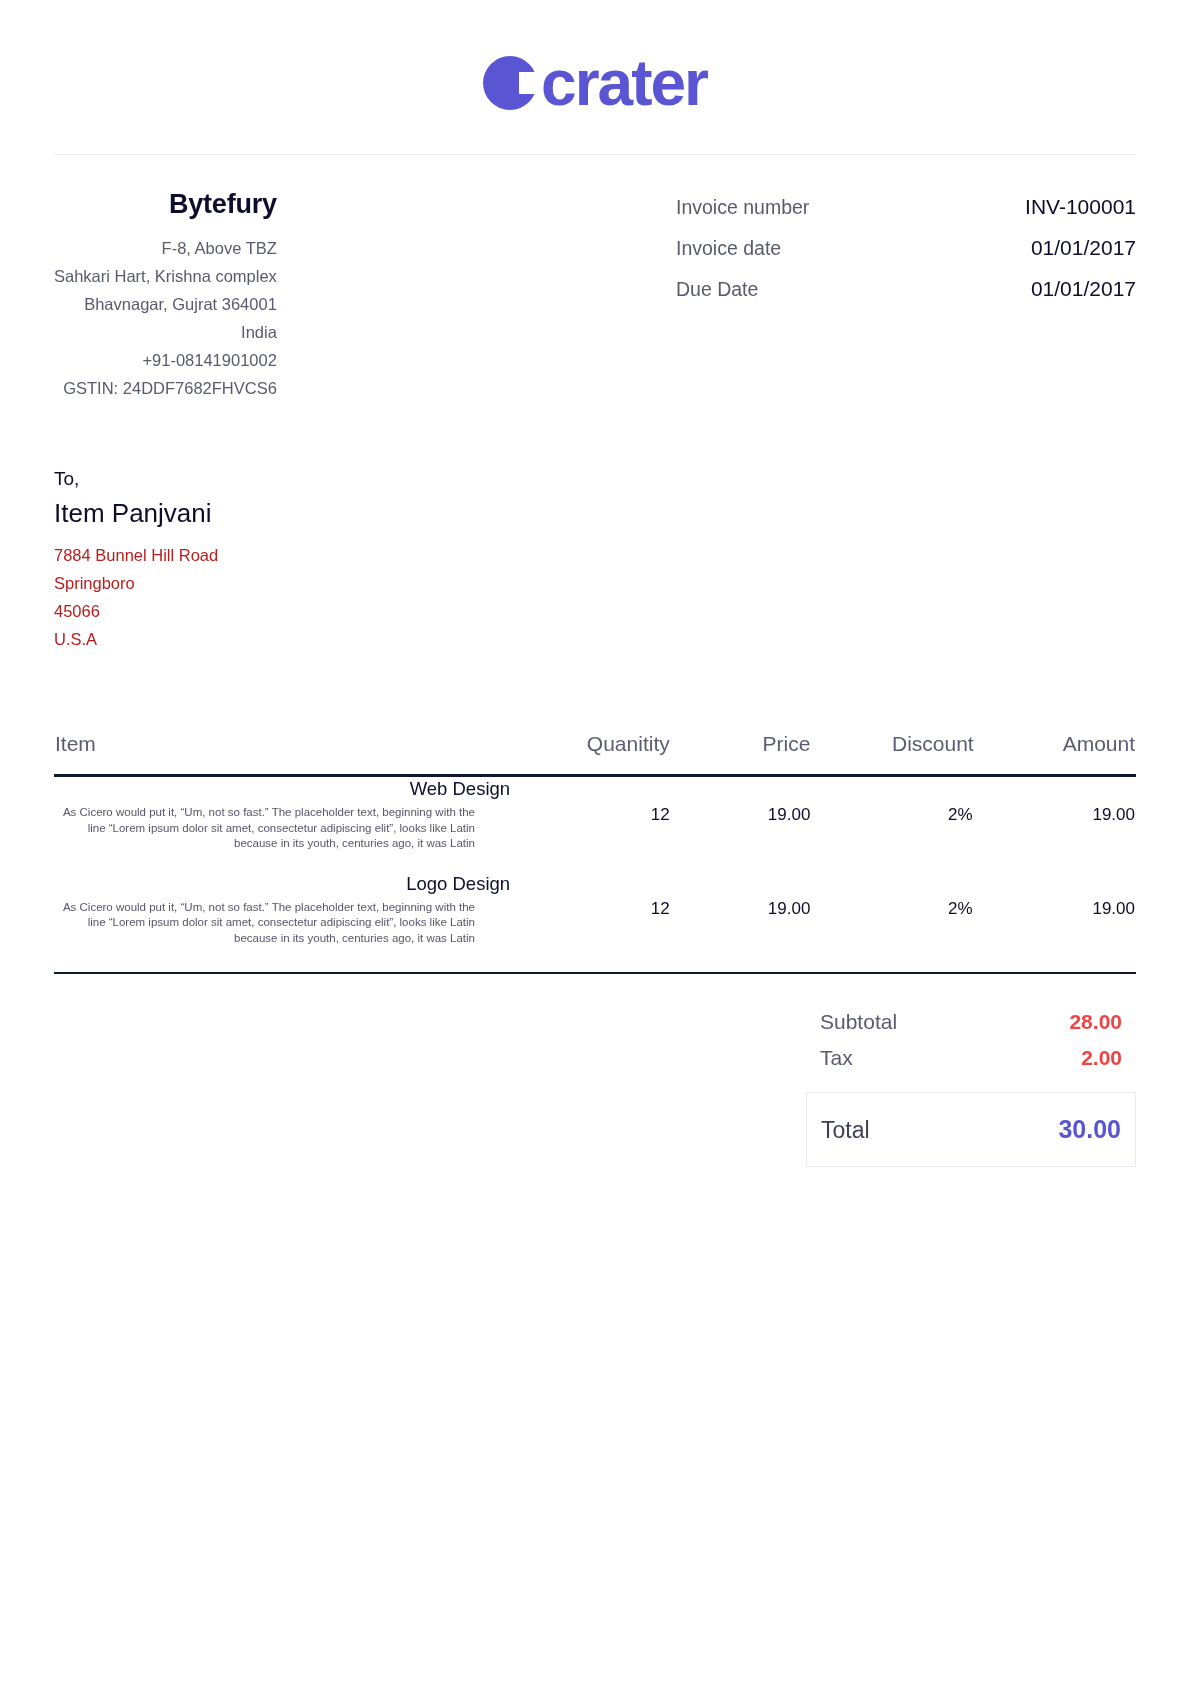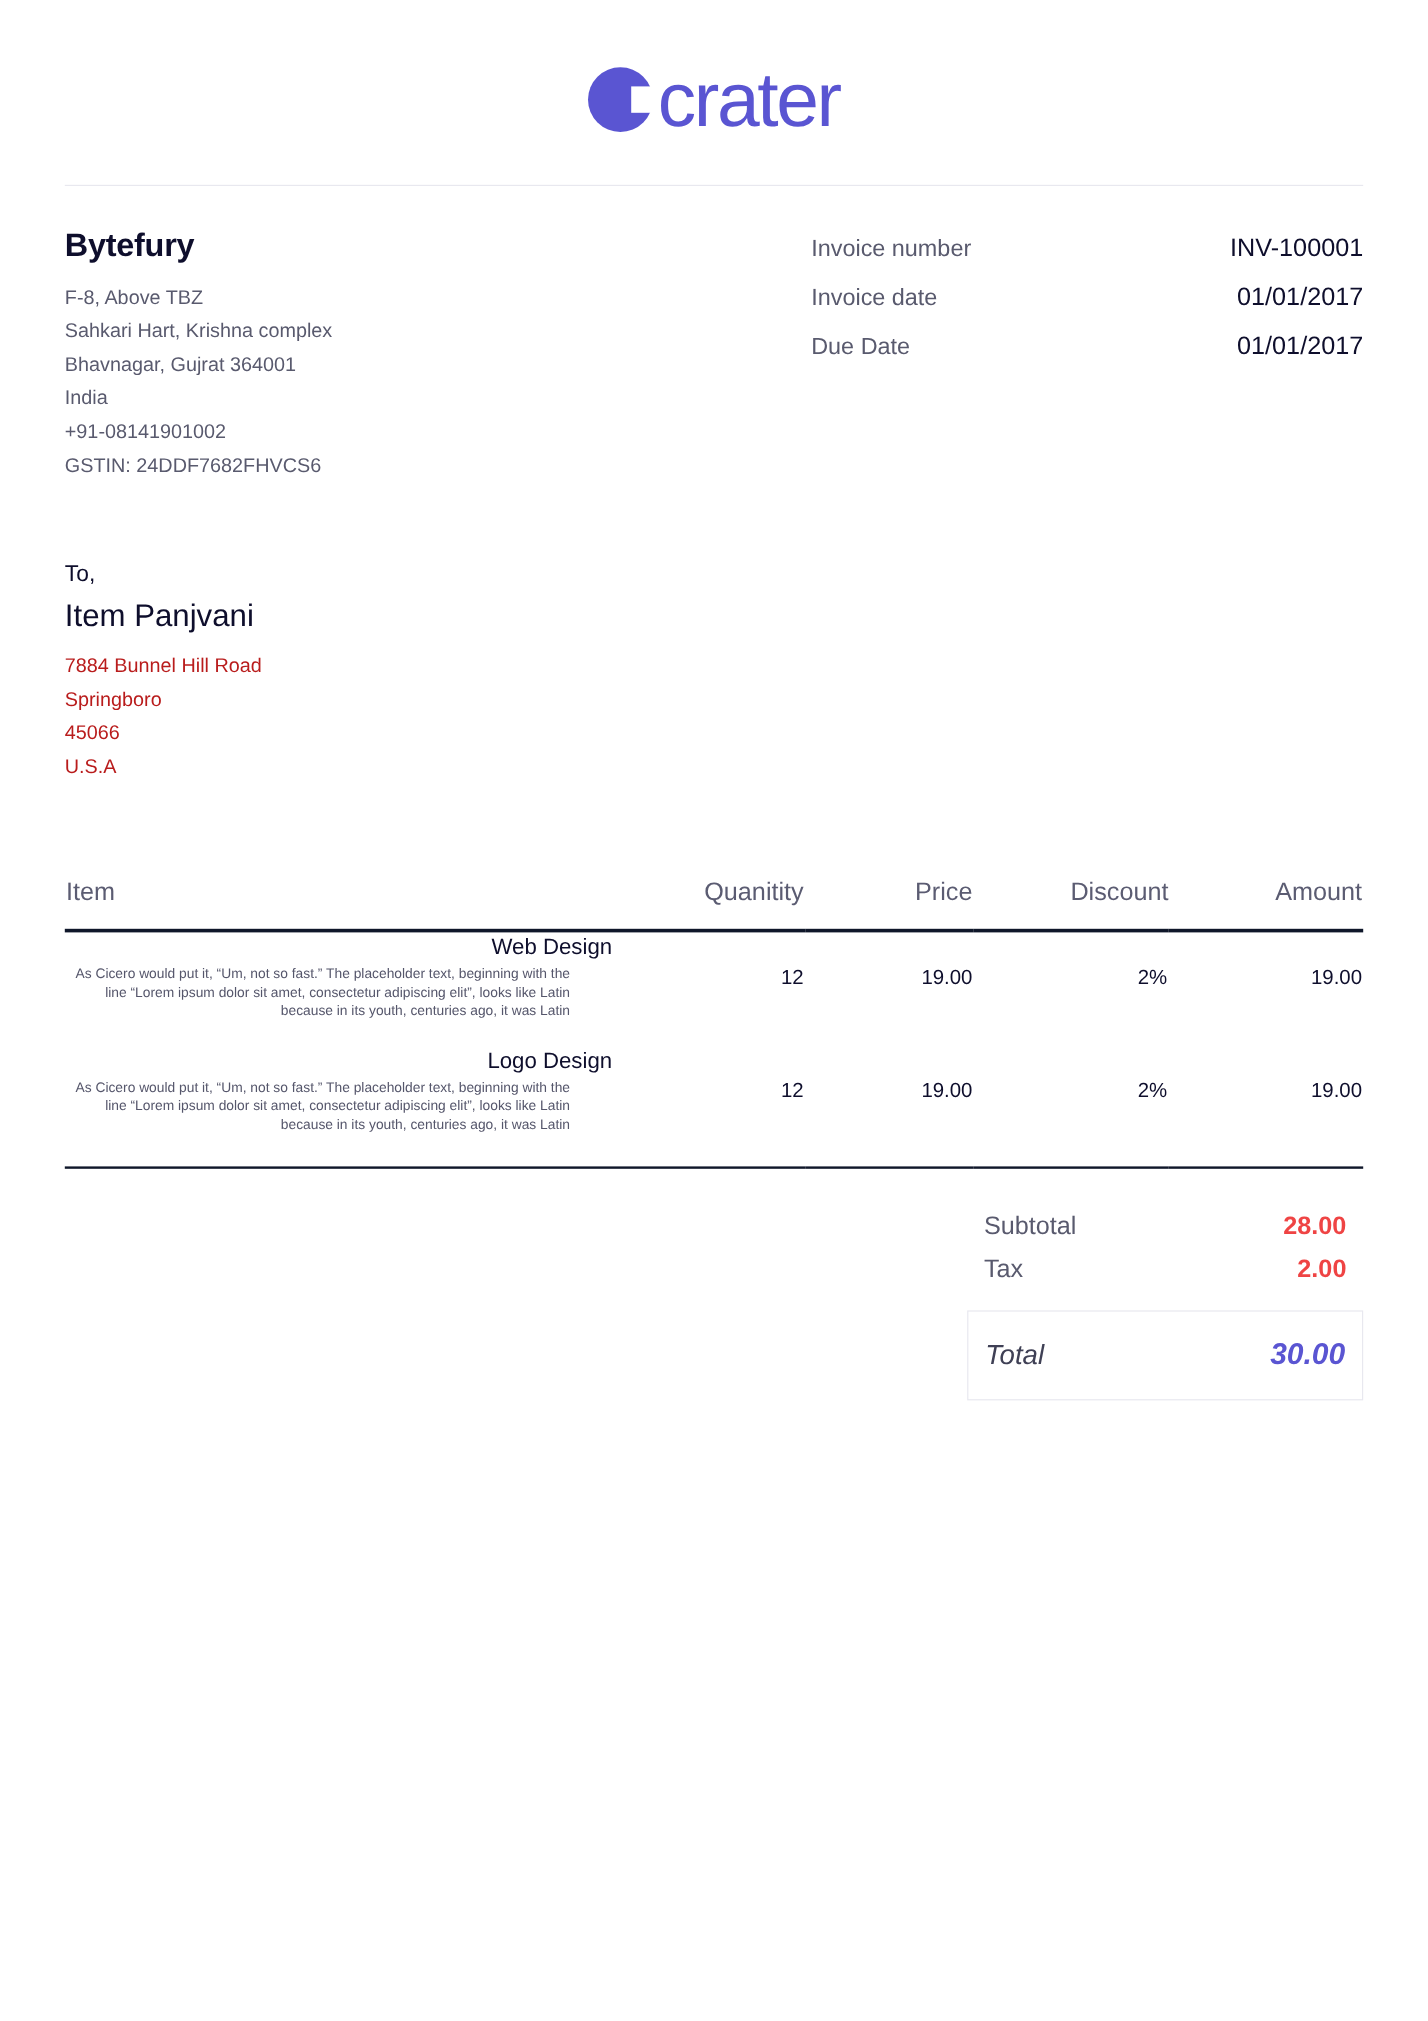--- a/index.html
+++ b/index.html
@@ -38,37 +38,38 @@
     position: absolute;
     right: -2px;
     top: 50%;
     transform: translateY(-50%);
     width: 20px;
     height: 22px;
     background: #ffffff;
   }
   .logo-text {
     font-size: 64px;
-    font-weight: 400;
+    font-weight: 700;
     color: #5a55d2;
     letter-spacing: -2px;
   }
 
   
   .hr-top {
     margin: 34px 54px 0 54px;
     border: 0;
     border-top: 1px solid #e8e8ef;
   }
 
   
   .header {
     display: flex;
     padding: 34px 54px 0 54px;
     justify-content: space-between;
+    text-align: right;
   }
   .company-name {
     font-size: 27px;
     font-weight: 700;
     color: #0e0e2c;
     margin: 0 0 14px 0;
     letter-spacing: -0.2px;
   }
   .company-addr {
     font-size: 16.5px;
@@ -192,21 +193,20 @@
     color: #ef4444;
     font-weight: 700;
   }
   .grand {
     margin-top: 16px;
     border: 1px solid #e8e8ef;
     padding: 22px 14px;
     display: flex;
     justify-content: space-between;
     align-items: baseline;
-    font-style: italic;
   }
   .grand .total-label { font-size: 23px; color: #3f4055; }
   .grand .total-value { font-size: 25px; color: #5a55d2; font-weight: 700; }
 </style>
 </head>
 <body>
 
 <div class="page">
 
   <div class="logo-wrap">

